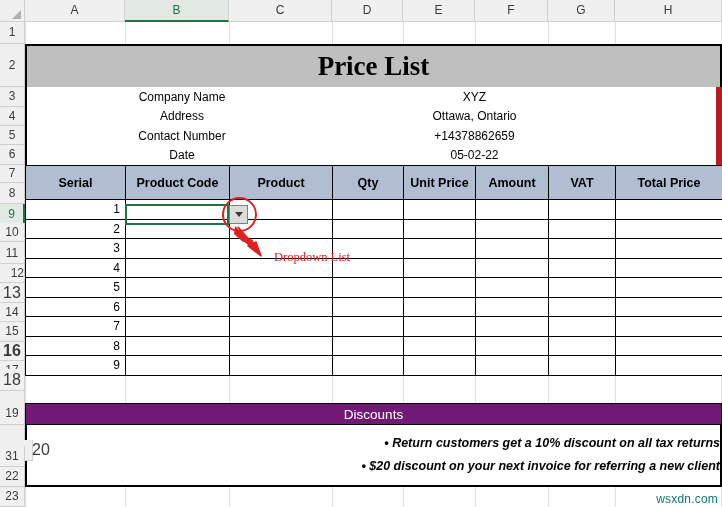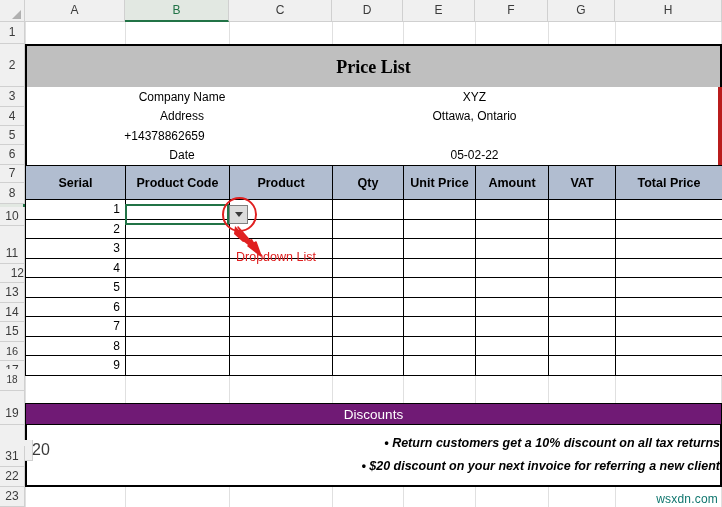--- a/index.html
+++ b/index.html
@@ -114,35 +114,35 @@
   .sheet-block {
     position: absolute;
     box-sizing: border-box;
   }
 
   .title-bar {
     background: #bfbfbf;
     color: #000000;
     font-family: "Liberation Serif", serif;
     font-weight: bold;
-    font-size: 18px;
+    font-size: 27px;
     text-align: center;
     line-height: 1;
     display: flex;
     align-items: center;
     justify-content: center;
     border-left: 2px solid #000;
     border-right: 2px solid #000;
     border-top: 2px solid #000;
   }
 
   .info-area {
     background: #ffffff;
     border-left: 2px solid #000;
-    border-right: 4px solid #b91c1c;
+    border-right: 6px solid #b91c1c;
     box-sizing: border-box;
   }
   .info-row {
     display: flex;
     align-items: center;
     height: 19.5px;
     font-size: 12px;
     color: #000;
   }
   .info-label {
@@ -255,22 +255,23 @@
     pointer-events: none;
   }
   .annot-svg {
     position: absolute;
     pointer-events: none;
   }
   .annot-label {
     position: absolute;
     color: #e02020;
     font-size: 12.5px;
-    font-family: Liberation Sans, sans-serif;
+    font-family: Liberation Serif, serif;
     white-space: nowrap;
+    margin-left: 38px;
   }
 
   
   .watermark {
     position: absolute;
     right: 4px;
     bottom: 1px;
     font-size: 12px;
     color: #0f766e;
     font-family: "Liberation Sans", sans-serif;
@@ -301,20 +302,21 @@
   <div class="sheet-block info-area" style="left:25px; top:87px; width:697px; height:78px;">
     <div class="info-row">
       <span class="info-label">Company Name</span>
       <span class="info-value">XYZ</span>
     </div>
     <div class="info-row">
       <span class="info-label">Address</span>
       <span class="info-value">Ottawa, Ontario</span>
     </div>
     <div class="info-row">
+      <span class="info-label">Contact Number</span>
       <span class="info-value">+14378862659</span>
     </div>
     <div class="info-row">
       <span class="info-label">Date</span>
       <span class="info-value">05-02-22</span>
     </div>
   </div>
 
   <table class="tbl" style="left:25px; top:165px; width:697px;">
     <colgroup>
@@ -474,29 +476,29 @@
   <div class="row-header-strip"></div>
   <div class="row-head" style="top:22px;  height:22px; line-height:21px; font-size:12px;"><span>1</span></div>
   <div class="row-head" style="top:44px;  height:43px; line-height:42px; font-size:12px;"><span>2</span></div>
   <div class="row-head" style="top:87px;  height:20px; line-height:19px; font-size:12px;"><span>3</span></div>
   <div class="row-head" style="top:107px; height:19px; line-height:18px; font-size:12px;"><span>4</span></div>
   <div class="row-head" style="top:126px; height:19px; line-height:18px; font-size:12px;"><span>5</span></div>
   <div class="row-head" style="top:145px; height:20px; line-height:19px; font-size:12px;"><span>6</span></div>
   <div class="row-head" style="top:165px; height:18px; line-height:17px; font-size:12px;"><span>7</span></div>
   <div class="row-head" style="top:183px; height:21px; line-height:20px; font-size:12px;"><span>8</span></div>
   <div class="row-head selected" style="top:204px; height:21px; line-height:20px; font-size:12px;"><span>9</span></div>
-  <div class="row-head" style="top:207px; height:19px; line-height:18px; font-size:12px;"><span>10</span></div>
+  <div class="row-head" style="top:223px; height:19px; line-height:18px; font-size:12px;"><span>10</span></div>
   <div class="row-head" style="top:244px; height:20px; line-height:19px; font-size:12px;"><span>11</span></div>
   <div class="row-head" style="top:264px; height:19px; line-height:18px; font-size:12px;text-align:right;"><span>12</span></div>
-  <div class="row-head" style="top:283px; height:20px; line-height:19px; font-size:12px;"><span>13</span></div>
+  <div class="row-head" style="top:283px; height:20px; line-height:19px; font-size:16px;"><span>13</span></div>
   <div class="row-head" style="top:303px; height:19px; line-height:18px; font-size:12px;"><span>14</span></div>
   <div class="row-head" style="top:322px; height:20px; line-height:19px; font-size:12px;"><span>15</span></div>
-  <div class="row-head" style="top:342px; height:19px; line-height:18px; font-size:11px;"><span>16</span></div>
+  <div class="row-head" style="top:342px; height:19px; line-height:18px; font-size:16px;font-weight:bold;"><span>16</span></div>
   <div class="row-head" style="top:361px; height:20px; line-height:19px; font-size:12px;"><span>17</span></div>
-  <div class="row-head" style="top:369px; height:22px; line-height:21px; font-size:10px;"><span>18</span></div>
+  <div class="row-head" style="top:369px; height:22px; line-height:21px; font-size:16px;"><span>18</span></div>
   <div class="row-head" style="top:403px; height:22px; line-height:21px; font-size:12px;"><span>19</span></div>
   <div class="row-head" style="top:440px; height:21px; line-height:20px; font-size:16px;padding-left:32px;"><span>20</span></div>
   <div class="row-head" style="top:446px; height:21px; line-height:20px; font-size:12px;"><span>31</span></div>
   <div class="row-head" style="top:467px; height:20px; line-height:19px; font-size:12px;"><span>22</span></div>
   <div class="row-head" style="top:487px; height:20px; line-height:19px; font-size:12px;"><span>23</span></div>
 
   <div class="watermark">wsxdn.com</div>
 
 </div>
 

